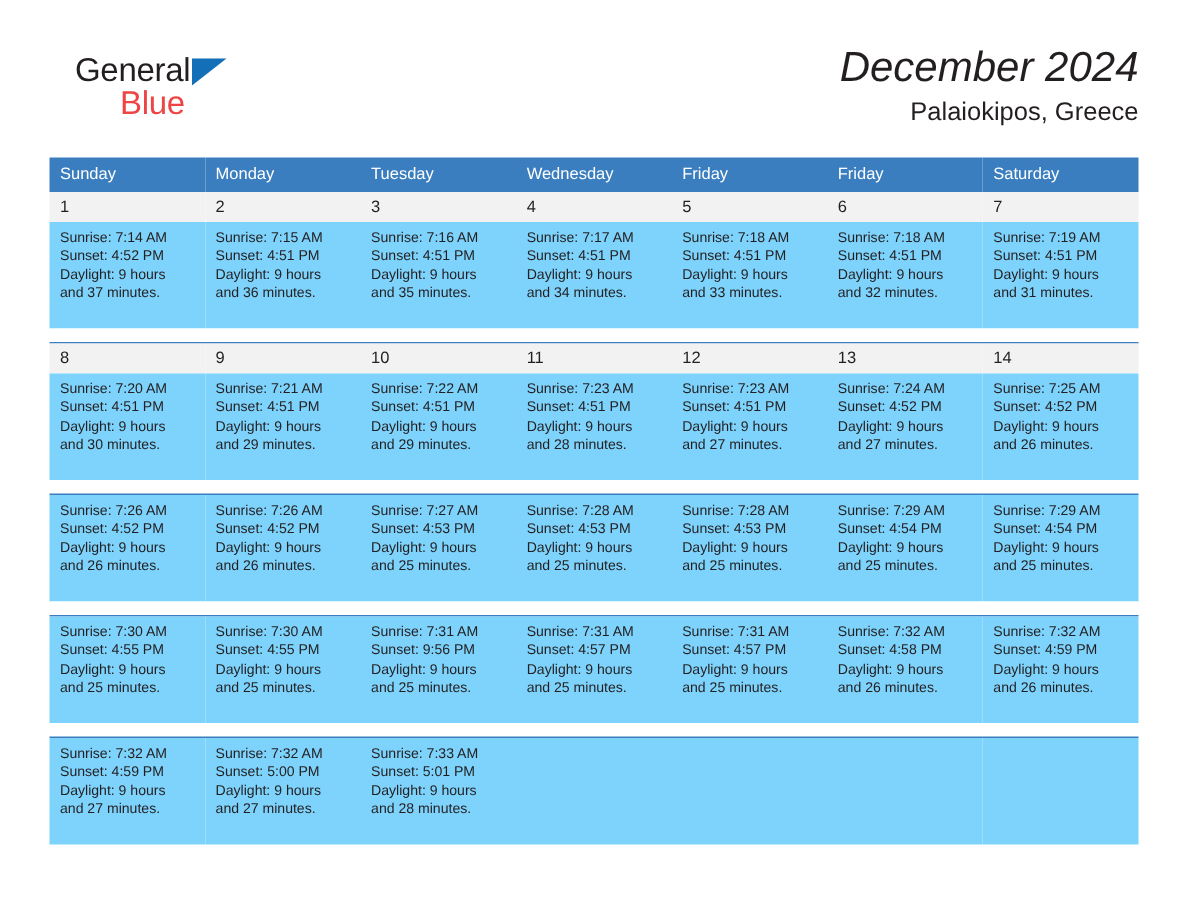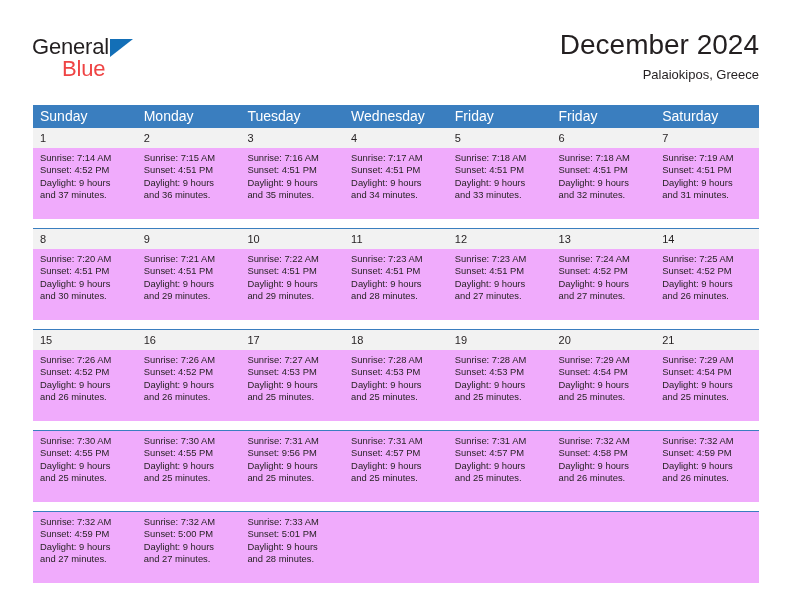--- a/index.html
+++ b/index.html
@@ -17,21 +17,21 @@
   .page {
     position: relative;
     width: 792px;
     height: 612px;
     box-sizing: border-box;
   }
 
   
   .topbar {
     position: absolute;
-    left: 32px;
+    left: 50px;
     top: 28px;
     right: 33px;
     height: 66px;
   }
   .brand {
     position: absolute;
     left: 0;
     top: 6px;
     width: 220px;
     height: 56px;
@@ -69,44 +69,45 @@
     right: 0;
     top: 0;
     text-align: right;
   }
   .cal-title {
     font-size: 28px;
     font-weight: normal;
     color: #231f20;
     line-height: 34px;
     white-space: nowrap;
+    font-style: italic;
   }
   .cal-sub {
     margin-top: 5px;
-    font-size: 13px;
+    font-size: 17px;
     color: #231f20;
     line-height: 16px;
     white-space: nowrap;
   }
 
   
   .cal {
     position: absolute;
     left: 33px;
     top: 105px;
     width: 726px;
     border-collapse: collapse;
     table-layout: fixed;
   }
   .cal col { width: 103.714px; }
 
   .cal thead th {
     background: #3a7ebf;
     color: #ffffff;
-    font-size: 14px;
+    font-size: 11px;
     font-weight: normal;
     text-align: left;
     padding: 5px 0 5px 7px;
     height: 11px;
     line-height: 13px;
     border: 0;
   }
 
   .daynum-row td {
     background: #f2f2f2;
@@ -114,21 +115,21 @@
     color: #231f20;
     text-align: left;
     padding: 4px 0 3px 7px;
     line-height: 13px;
     border: 0;
     vertical-align: top;
   }
   .daynum-row td.empty { background: #ffffff; }
 
   .info-row td {
-    background: #f0abfc;
+    background: #7dd3fc;
     font-size: 9.4px;
     color: #231f20;
     text-align: left;
     padding: 4px 6px 9px 7px;
     line-height: 12.4px;
     border: 0;
     vertical-align: top;
     height: 58px;
   }
   .info-row td .ln { display: block; white-space: nowrap; }
@@ -298,29 +299,20 @@
             <span class="ln">Sunset: 4:52 PM</span>
             <span class="ln">Daylight: 9 hours</span>
             <span class="ln">and 26 minutes.</span>
           </td>
         </tr>
         <tr class="sep-row">
           <td colspan="7">
             <div class="rule"></div>
           </td>
         </tr>
-        <tr class="daynum-row">
-          <td>15</td>
-          <td>16</td>
-          <td>17</td>
-          <td>18</td>
-          <td>19</td>
-          <td>20</td>
-          <td>21</td>
-        </tr>
         <tr class="info-row">
           <td>
             <span class="ln">Sunrise: 7:26 AM</span>
             <span class="ln">Sunset: 4:52 PM</span>
             <span class="ln">Daylight: 9 hours</span>
             <span class="ln">and 26 minutes.</span>
           </td>
           <td>
             <span class="ln">Sunrise: 7:26 AM</span>
             <span class="ln">Sunset: 4:52 PM</span>

